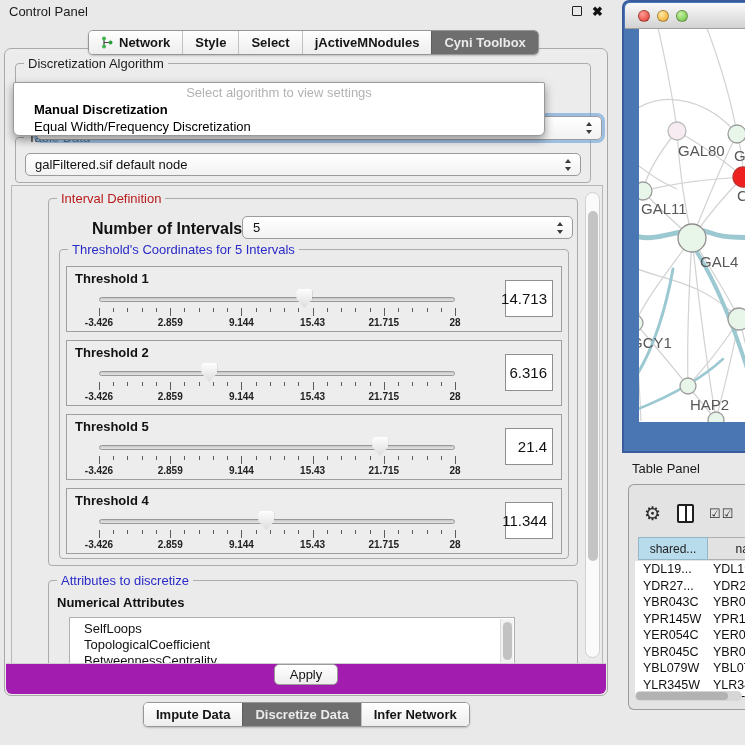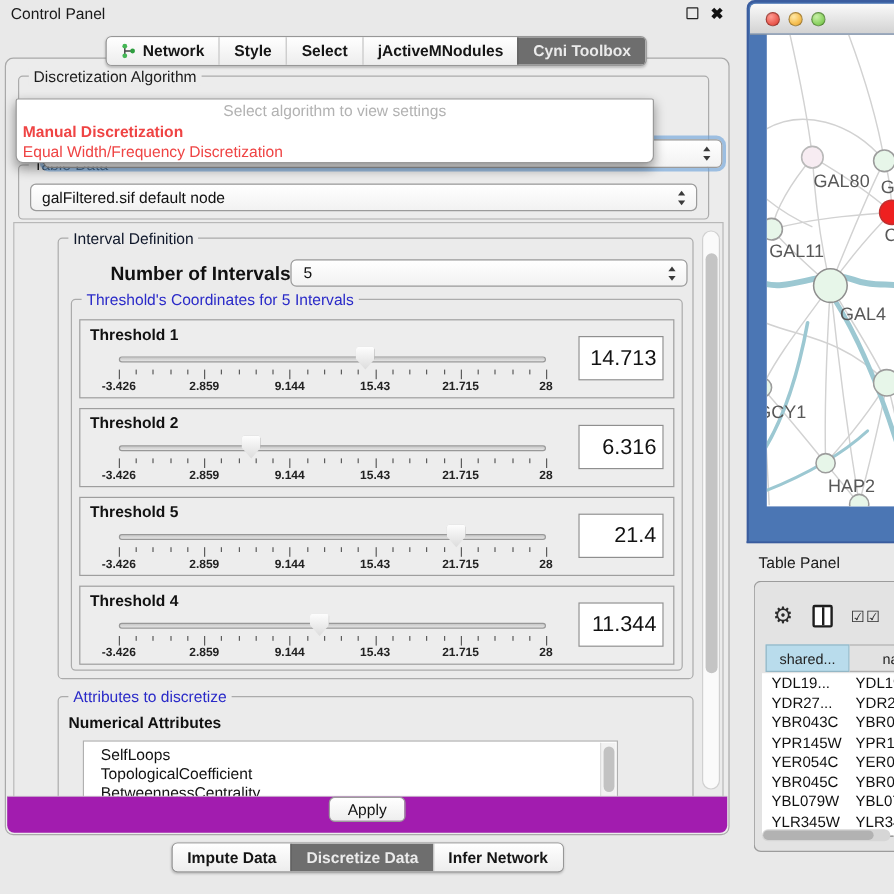--- a/index.html
+++ b/index.html
@@ -18,34 +18,34 @@
 .bottom-tabs{left:143px;top:702px}
 .seg-btn{display:flex;align-items:center;gap:5px;padding:0 12px;font-size:13px;font-weight:bold;color:#151515;background:linear-gradient(#ffffff,#ededed);border-left:1px solid #c2c2c2;cursor:pointer;white-space:nowrap}
 .seg-btn:first-child{border-left:none}
 .seg-btn.sel{background:#6e6e6e;color:#ebebeb;border-left-color:#5e5e5e}
 .net-ico svg{display:block}
 
 .cp-main{position:absolute;left:4px;top:48px;width:604px;height:648px;background:#ececec;border:1px solid #a9a9a9;border-radius:7px}
 
 .group{position:absolute;border:1px solid #ababab;border-radius:4px}
 .group-title{position:absolute;top:-8px;left:8px;background:#ececec;padding:0 4px;font-size:13px;color:#1c1c1c;line-height:15px;white-space:nowrap}
-.group-title.green{color:#0f172a}
+.group-title.green{color:#b91c1c}
 .group-title.blue{color:#2a2ac8}
 .scroll-pane .group-title{background:#ebebeb}
 
 .algo-group{left:10px;top:14px;width:576px;height:66px}
 .algo-combo{position:absolute;left:20px;top:52px;width:566px;height:24px;background:linear-gradient(#fff,#f2f2f2);border:1px solid #9b9b9b;border-radius:5px;box-shadow:0 0 0 3px rgba(104,160,219,.6);z-index:5}
 
 .combo-arrows{position:absolute;right:8px;top:50%;transform:translateY(-50%);width:7px;height:12px}
 .combo-arrows::before{content:'';position:absolute;left:0;top:0;border-left:3.5px solid transparent;border-right:3.5px solid transparent;border-bottom:4.5px solid #3a3a3a}
 .combo-arrows::after{content:'';position:absolute;left:0;bottom:0;border-left:3.5px solid transparent;border-right:3.5px solid transparent;border-top:4.5px solid #3a3a3a}
 
 .popup{position:absolute;left:8px;top:33px;width:532px;height:54px;background:#fff;border:1px solid #9a9a9a;border-radius:2px 2px 6px 6px;box-shadow:0 4px 10px rgba(0,0,0,.4);z-index:40;padding-top:2px}
 .popup-placeholder{text-align:center;font-size:13px;color:#b2b2b2;height:17px}
-.popup-option{font-size:13px;color:#ef4444;padding-left:5px;height:17px;cursor:pointer}
+.popup-option{font-size:13px;color:#000000;padding-left:20px;height:17px;cursor:pointer}
 .popup-option.bold{font-weight:bold}
 
 .td-group{left:10px;top:88px;width:576px;height:46px}
 .td-combo{position:absolute;left:9px;top:15px;right:9px;height:23px;background:linear-gradient(#fff,#f2f2f2);border:1px solid #9b9b9b;border-radius:5px;font-size:13px;display:flex;align-items:center;padding-left:9px;cursor:pointer}
 
 .scroll-pane{position:absolute;left:6px;top:136px;width:592px;height:480px;border:1px solid #b8b8b8;background:#ebebeb;overflow:hidden}
 .iv-group{left:36px;top:12px;width:530px;height:368px}
 .niv-label{position:absolute;left:43px;top:21px;font-size:16px;font-weight:bold}
 .niv-combo{position:absolute;left:193px;top:17px;width:331px;height:23px;background:linear-gradient(#fff,#f2f2f2);border:1px solid #9b9b9b;border-radius:5px;font-size:13px;display:flex;align-items:center;padding-left:10px;cursor:pointer}
 .thr-group{left:10px;top:50px;width:510px;height:310px}
@@ -53,21 +53,21 @@
 .th-panel{position:relative;margin:0 6px 8px 6px;height:66px;border:1px solid #9e9e9e;background:#ededed}
 .th-label{position:absolute;left:8px;top:4px;font-size:13px;font-weight:bold}
 .th-slider{position:absolute;left:32px;top:0;width:356px;height:66px;cursor:pointer}
 .th-track{position:absolute;left:0;top:30px;width:100%;height:5px;border:1px solid #989898;border-radius:3px;background:linear-gradient(#c7c7c7,#e5e5e5)}
 .th-thumb{position:absolute;top:22px;width:16px;height:19px;background:linear-gradient(#fefefe,#dcdcdc);clip-path:polygon(12% 0,88% 0,100% 12%,100% 52%,50% 100%,0 52%,0 12%);filter:drop-shadow(0 0 1px #6f6f6f);z-index:2}
 .th-ticks{position:absolute;left:0;top:41px;width:100%;height:8px}
 .th-tick{position:absolute;top:0;width:1px;height:4px;background:#5c5c5c}
 .th-tick.major{height:8px}
 .th-scale{position:absolute;left:0;top:50px;width:100%;height:12px}
 .th-scale span{position:absolute;transform:translateX(-50%);font-size:10px;font-weight:bold;color:#222;white-space:nowrap}
-.th-value{position:absolute;right:8px;top:13px;width:71px;height:37px;background:#fff;border:1px solid #8f8f8f;font-size:18px;display:flex;align-items:center;justify-content:flex-end;padding-right:5px}
+.th-value{position:absolute;right:8px;top:13px;width:48px;height:37px;background:#fff;border:1px solid #8f8f8f;font-size:15px;display:flex;align-items:center;justify-content:flex-end;padding-right:5px}
 
 .attr-group{left:36px;top:394px;width:530px;height:160px}
 .attr-sub{position:absolute;left:8px;top:14px;font-size:13px;font-weight:bold}
 .listbox{position:absolute;left:20px;top:36px;width:446px;height:118px;background:#fff;border:1px solid #b0b0b0}
 .listbox ul{list-style:none;padding:3px 0 0 14px}
 .listbox li{font-size:13px;line-height:16px;cursor:pointer}
 .list-scroll{position:absolute;right:1px;top:1px;width:13px;bottom:1px;background:#f2f2f2;border-left:1px solid #dcdcdc}
 .list-thumb{position:absolute;left:2px;top:3px;width:9px;height:38px;background:#c2c2c2;border-radius:5px}
 
 .vscroll{position:absolute;right:2px;top:6px;width:15px;height:466px;background:#fafafa;border:1px solid #d0d0d0;border-radius:8px}

